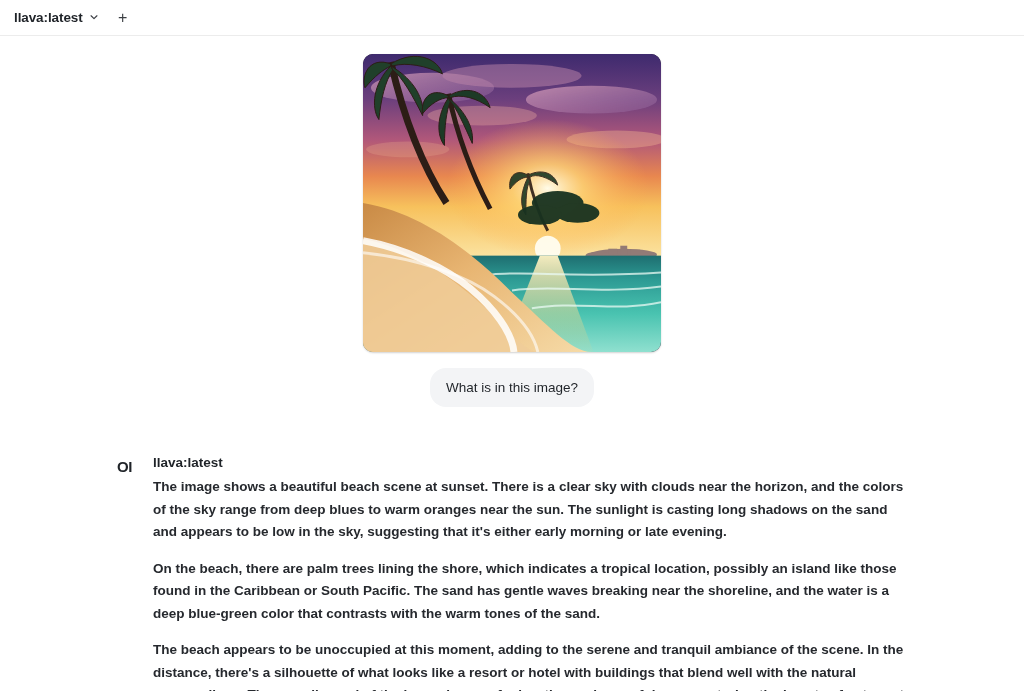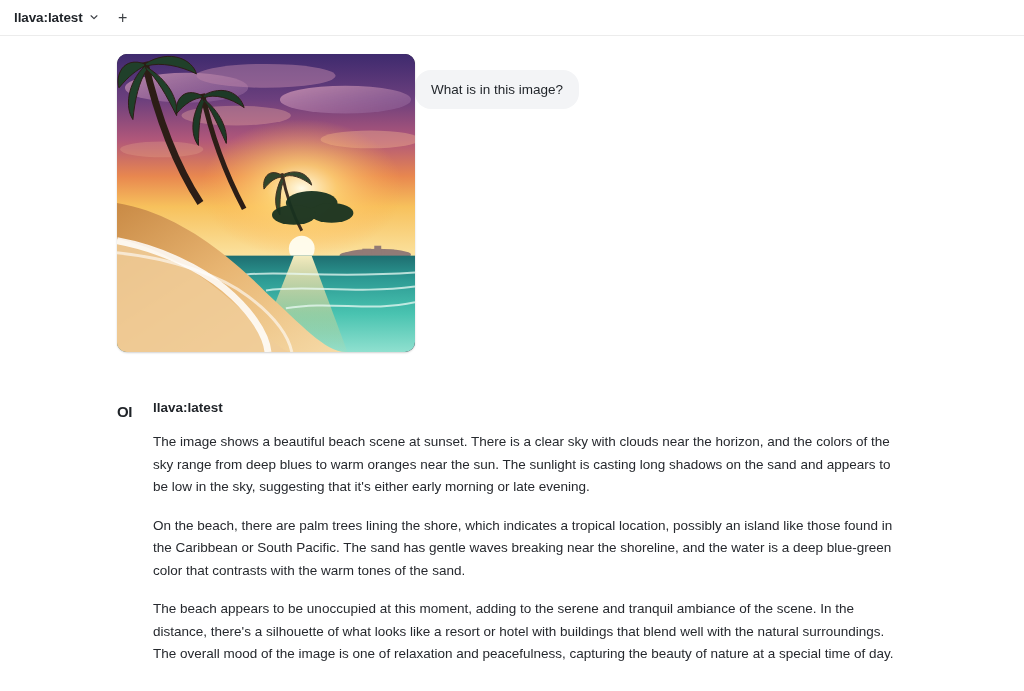--- a/index.html
+++ b/index.html
@@ -69,22 +69,22 @@
   }
   .thread {
     width: 790px;
     margin: 0 auto;
     padding-top: 18px;
   }
 
   
   .user-block {
     display: flex;
-    flex-direction: row;
-    align-items: flex-start;
+    flex-direction: column;
+    align-items: center;
   }
   .user-image {
     width: 298px;
     height: 298px;
     border-radius: 10px;
     overflow: hidden;
     position: relative;
     background: #1a1026;
     box-shadow: 0 1px 2px rgba(0,0,0,0.18);
   }
@@ -119,24 +119,25 @@
     padding-top: 2px;
   }
   .assistant-body { flex: 1 1 auto; }
   .assistant-name {
     font-size: 13.5px;
     font-weight: bold;
     color: #1f2328;
     margin-bottom: 6px;
   }
   .assistant-body p {
-    margin: 16px 0 14px 0;
+    margin: 2px 0 14px 0;
     font-size: 13.5px;
     line-height: 22.5px;
     color: #26292e;
+    font-weight: bold;
   }
   .assistant-body p:last-of-type { margin-bottom: 6px; }
 </style>
 </head>
 <body>
 
 <div class="topbar">
   <div class="model-selector">
     <span class="model-name">llava:latest</span>
     <span class="chev">

